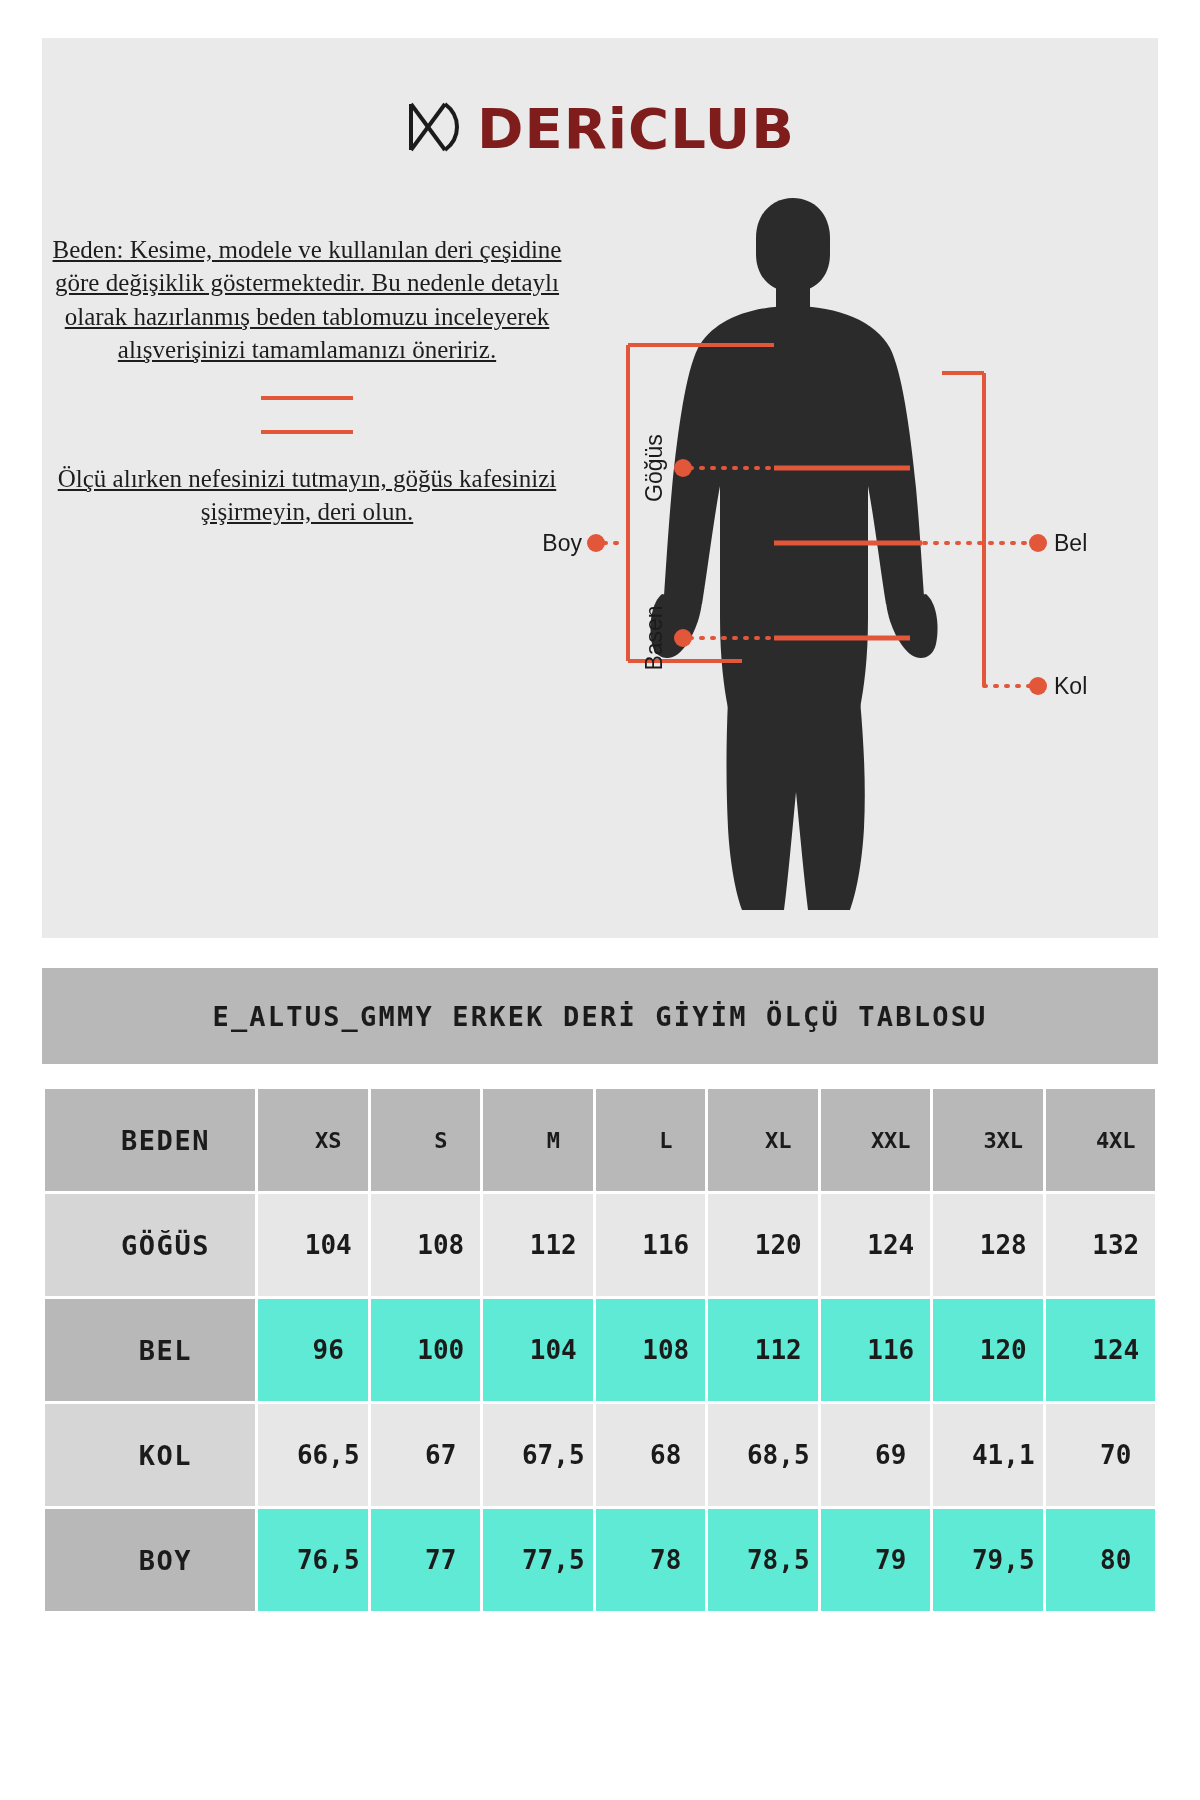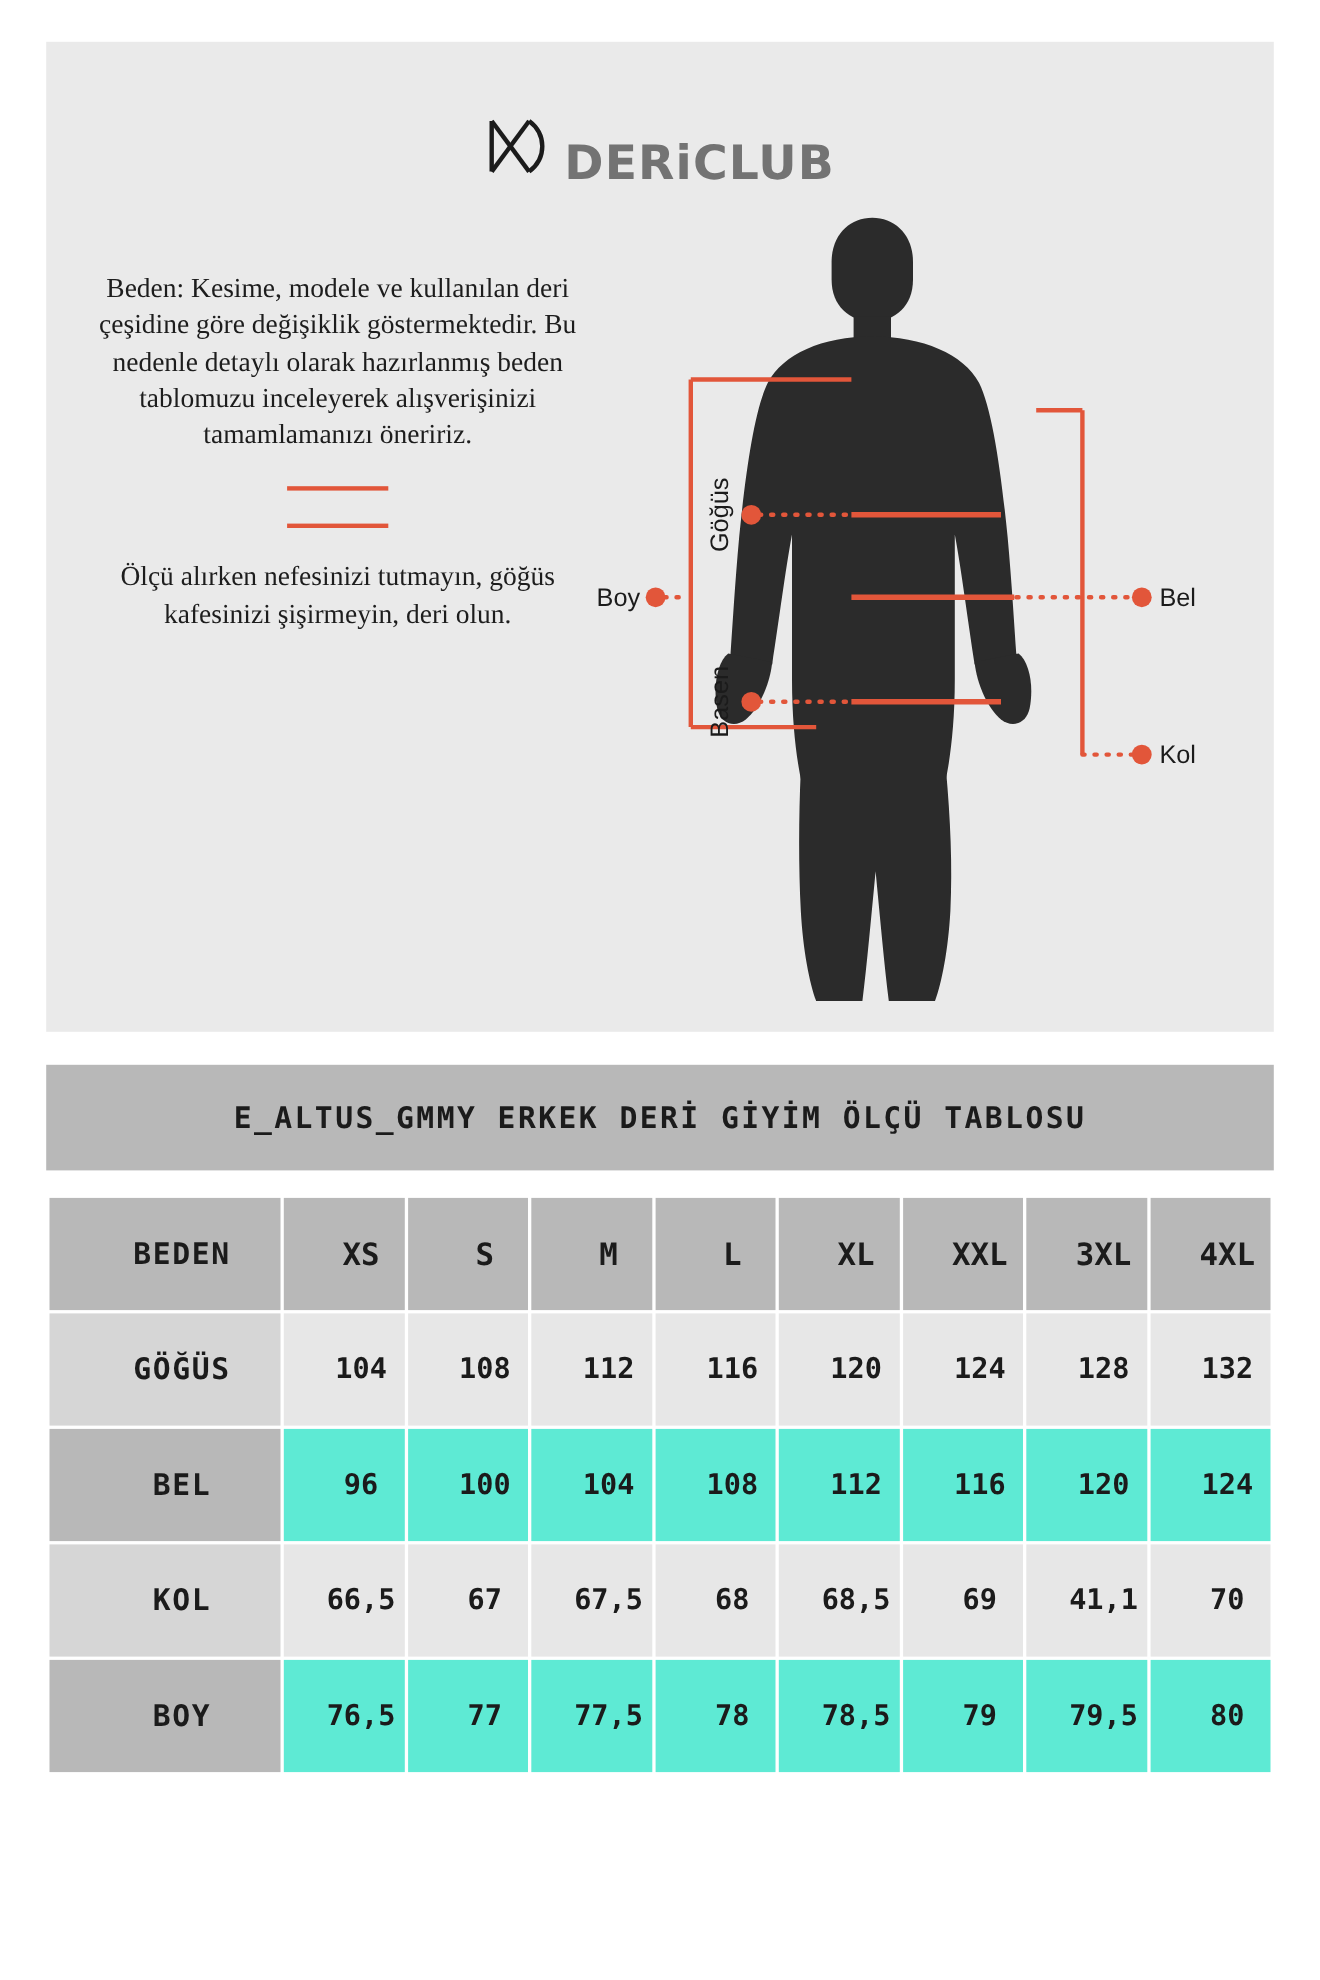--- a/index.html
+++ b/index.html
@@ -32,40 +32,40 @@
     top: 58px;
     left: 0;
     width: 1116px;
     display: flex;
     align-items: center;
     justify-content: center;
     gap: 10px;
   }
   .logo-text {
     font-family: "DejaVu Sans", sans-serif;
-    font-size: 43px;
+    font-size: 56px;
     font-weight: 700;
     letter-spacing: 1px;
-    color: #737373;
-    margin-top: 28px;
+    color: #7f1d1d;
   }
 
   .info-col {
     position: absolute;
     left: 10px;
     top: 195px;
     width: 510px;
     text-align: center;
     font-family: "Liberation Serif", serif;
     color: #1d1d1d;
   }
   .info-para {
     font-size: 25px;
     line-height: 1.33;
-    margin: 13px;
+    margin: 0;
+    text-decoration: underline;
   }
   .divider {
     width: 92px;
     height: 4px;
     background: #e2563a;
     margin: 30px auto 28px auto;
   }
 
   
   .figure-area {
@@ -114,21 +114,21 @@
   }
   td.hdr-label {
     width: 210px;
     background: #b8b8b8;
     font-size: 27px;
     font-weight: 700;
     letter-spacing: 1.5px;
   }
   td.hdr-size {
     background: #b8b8b8;
-    font-size: 28px;
+    font-size: 22px;
     font-weight: 700;
   }
   tr.row-even td.row-label { background: #d6d6d6; }
   tr.row-even td.cell { background: #e7e7e7; }
   tr.row-odd td.row-label { background: #b8b8b8; }
   tr.row-odd td.cell { background: #5eead4; }
   td.row-label {
     font-size: 27px;
     font-weight: 700;
     letter-spacing: 1.5px;

